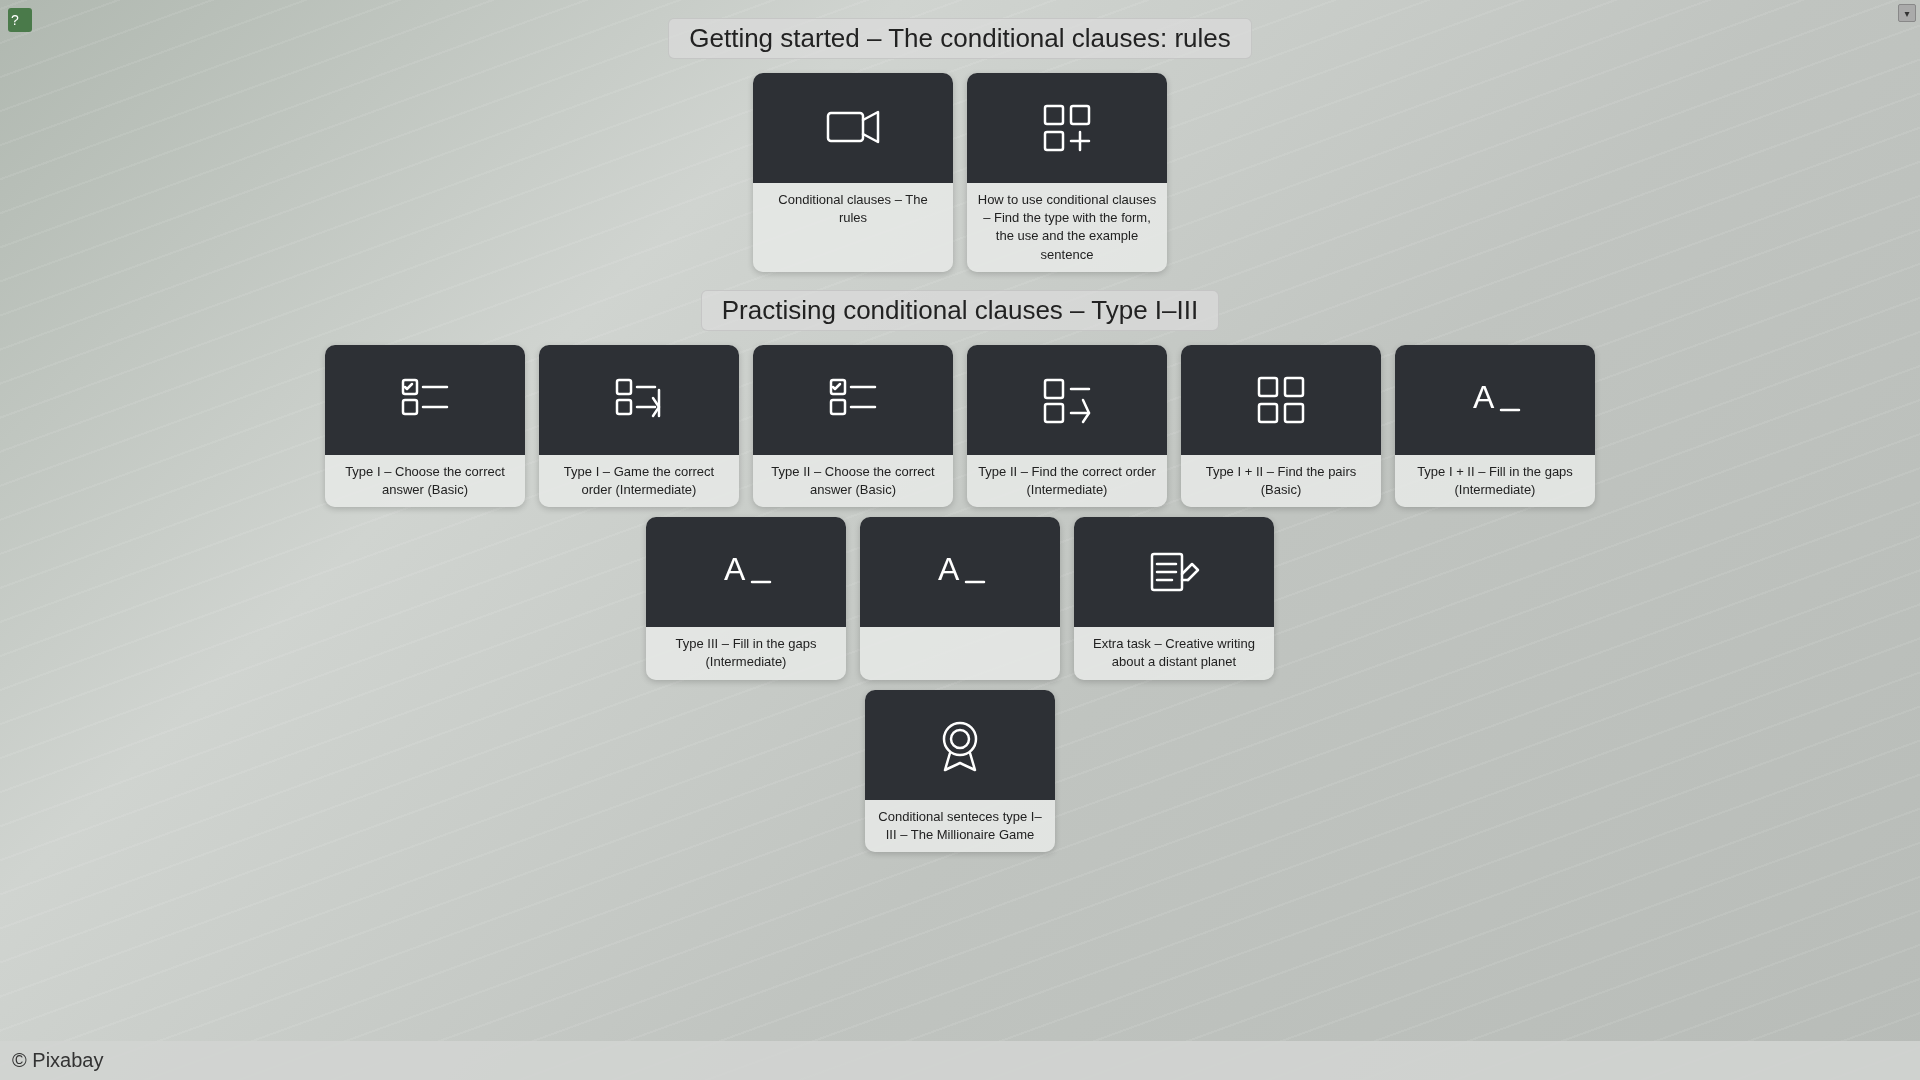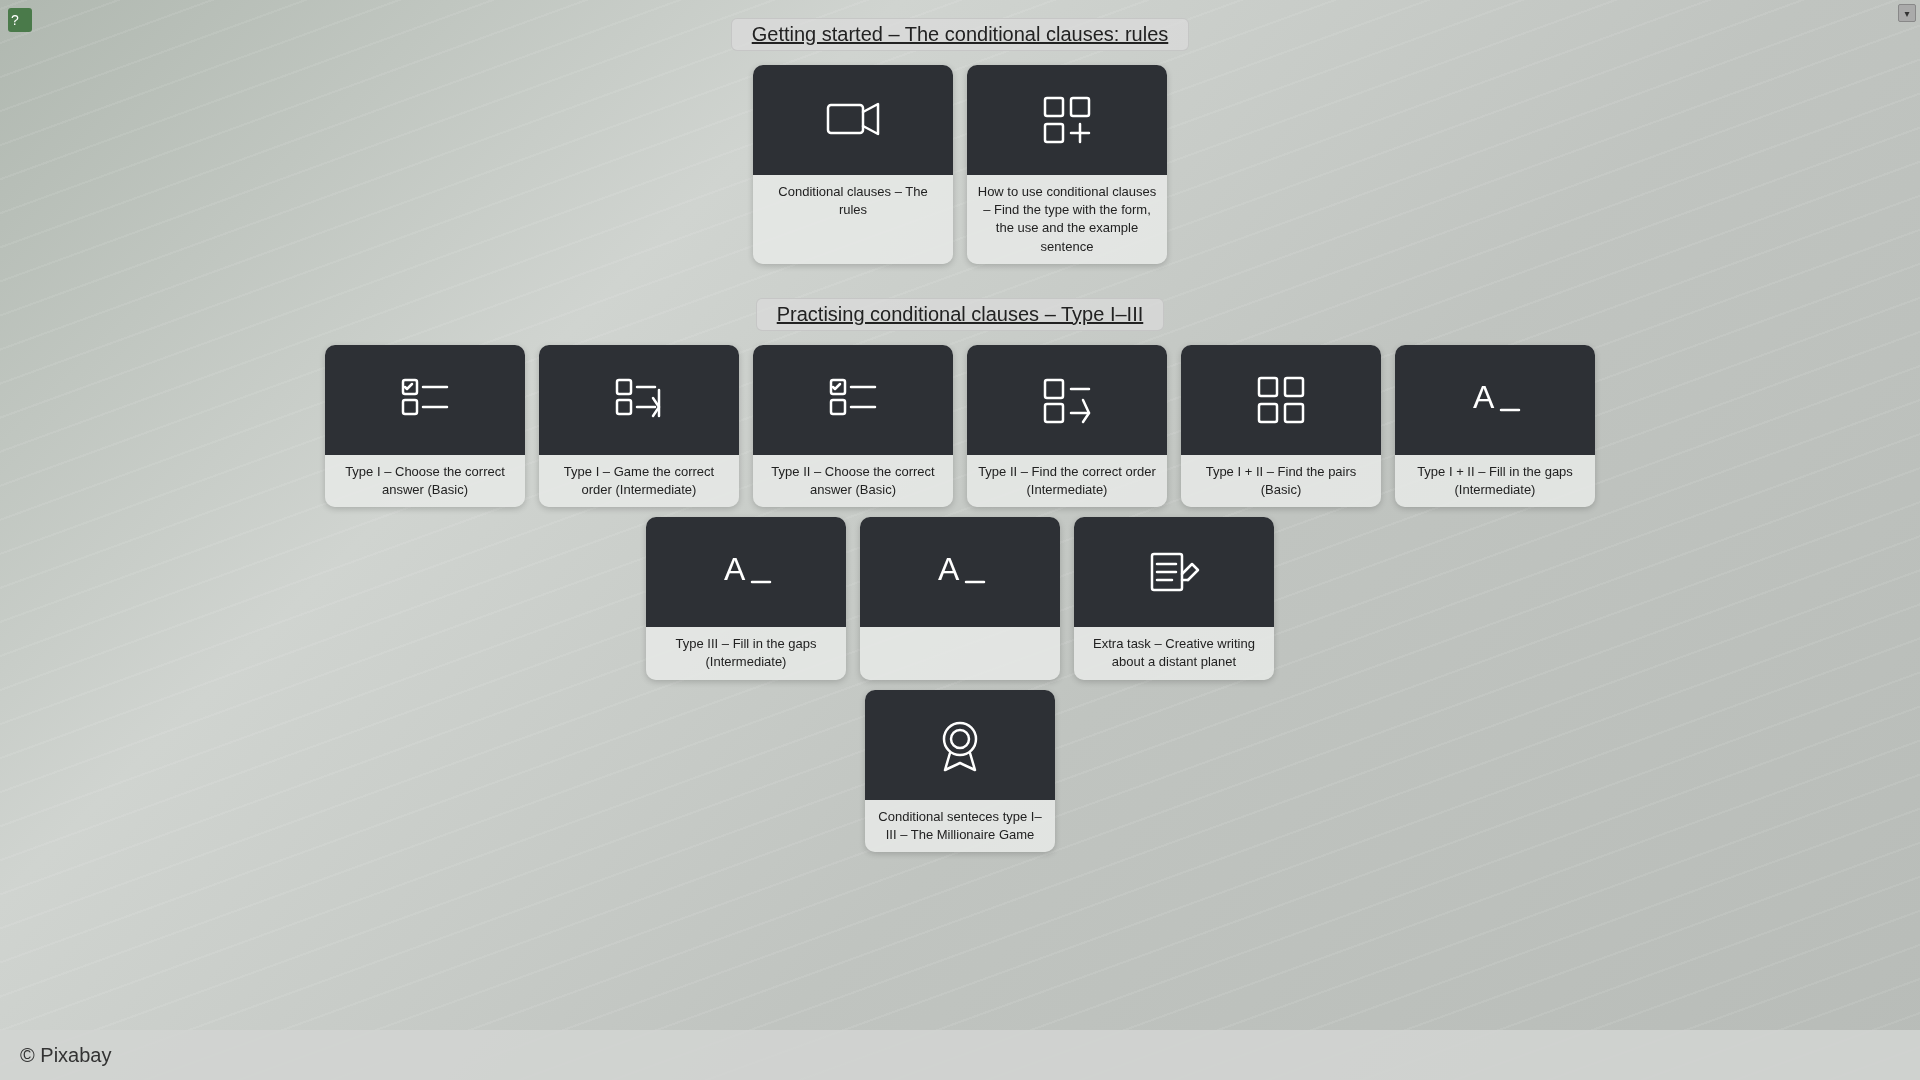--- a/index.html
+++ b/index.html
@@ -38,30 +38,29 @@
       position: relative;
       z-index: 1;
       display: flex;
       flex-direction: column;
       align-items: center;
       padding-top: 18px;
       gap: 0px;
     }
 
     .section-title {
-      font-size: 20px;
+      font-size: 26px;
       color: #222;
       background: rgba(220,220,220,0.7);
       border-radius: 6px;
       padding: 4px 20px;
       margin-bottom: 14px;
       font-weight: normal;
       text-align: center;
       border: 1px solid rgba(180,180,180,0.5);
-      text-decoration: underline;
     }
 
     .cards-row {
       display: flex;
       flex-direction: row;
       justify-content: center;
       gap: 14px;
       margin-bottom: 10px;
     }
 
@@ -103,34 +102,34 @@
       width: 60px;
       height: 60px;
       fill: none;
       stroke: white;
       stroke-width: 2.5;
       stroke-linecap: round;
       stroke-linejoin: round;
     }
 
     .section2-title {
-      margin-top: 24px;
+      margin-top: 8px;
       margin-bottom: 14px;
     }
 
     .footer {
       position: absolute;
       bottom: 0;
       left: 0;
       width: 100%;
-      height: 50px;
+      height: 39px;
       background: rgba(210,212,210,0.9);
       display: flex;
       align-items: center;
-      padding-left: 20px;
+      padding-left: 12px;
       font-size: 20px;
       color: #333;
       z-index: 2;
     }
 
     .app-icon {
       position: absolute;
       top: 8px;
       left: 8px;
       z-index: 3;

